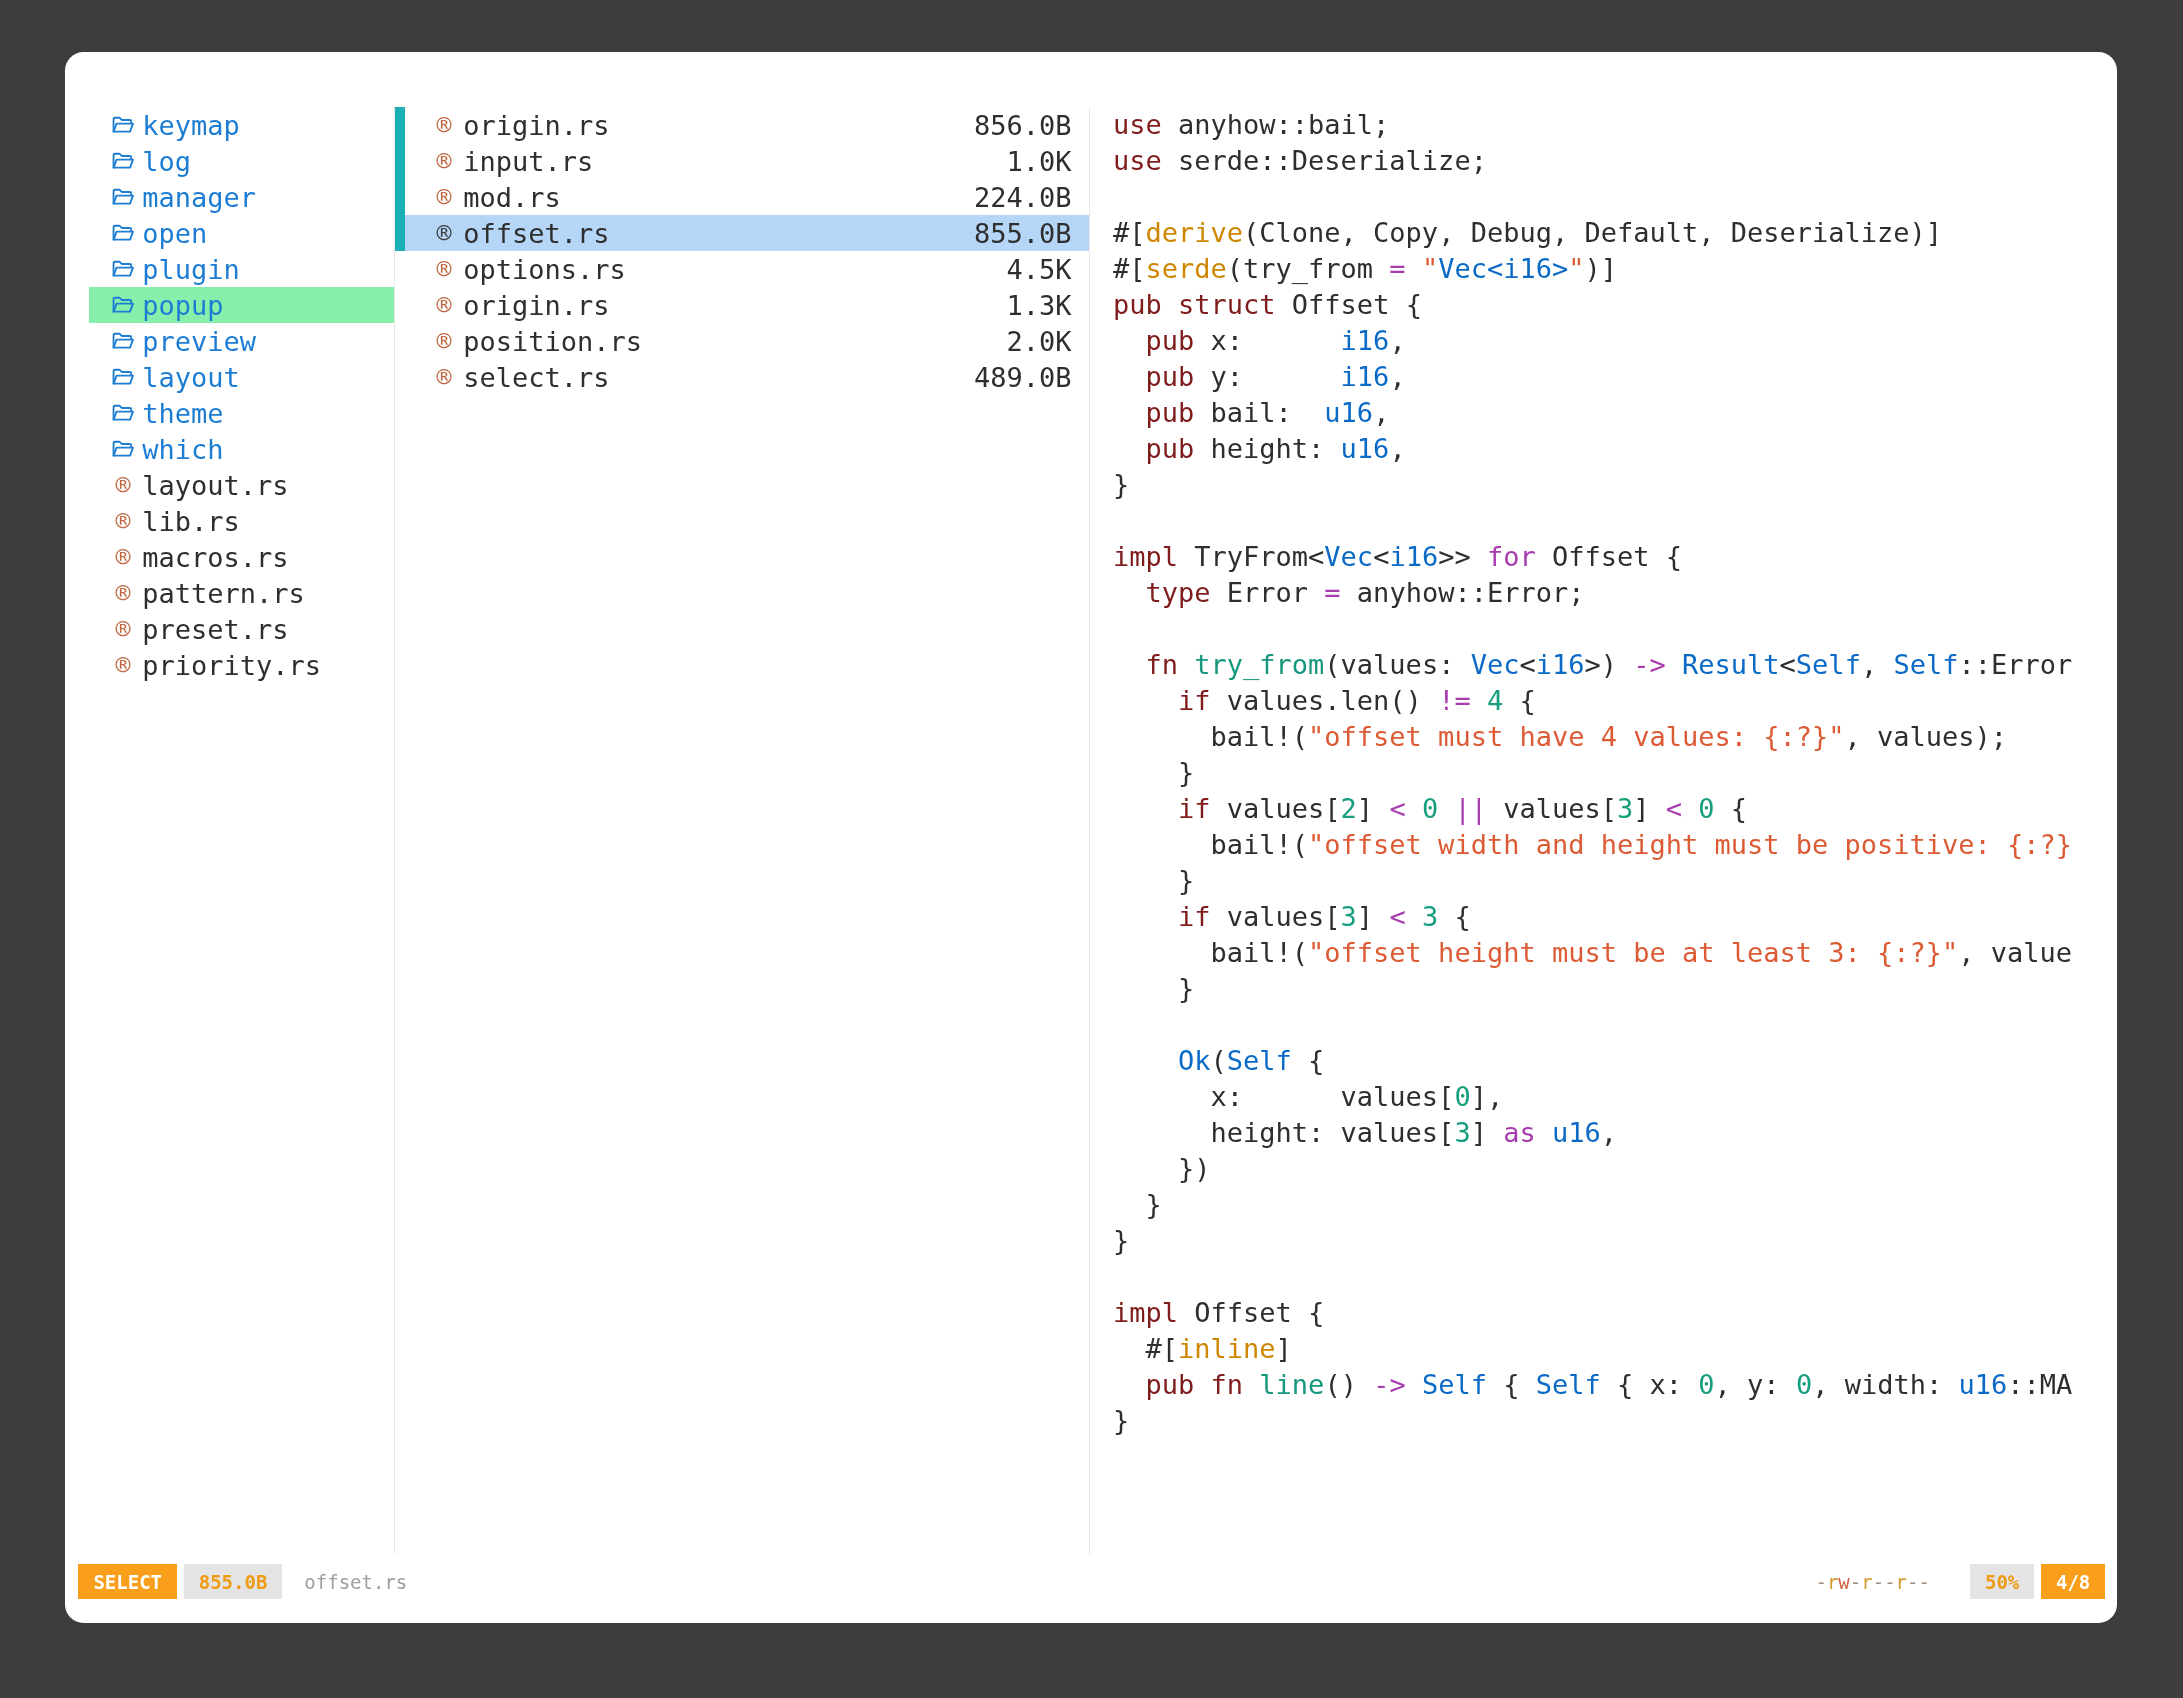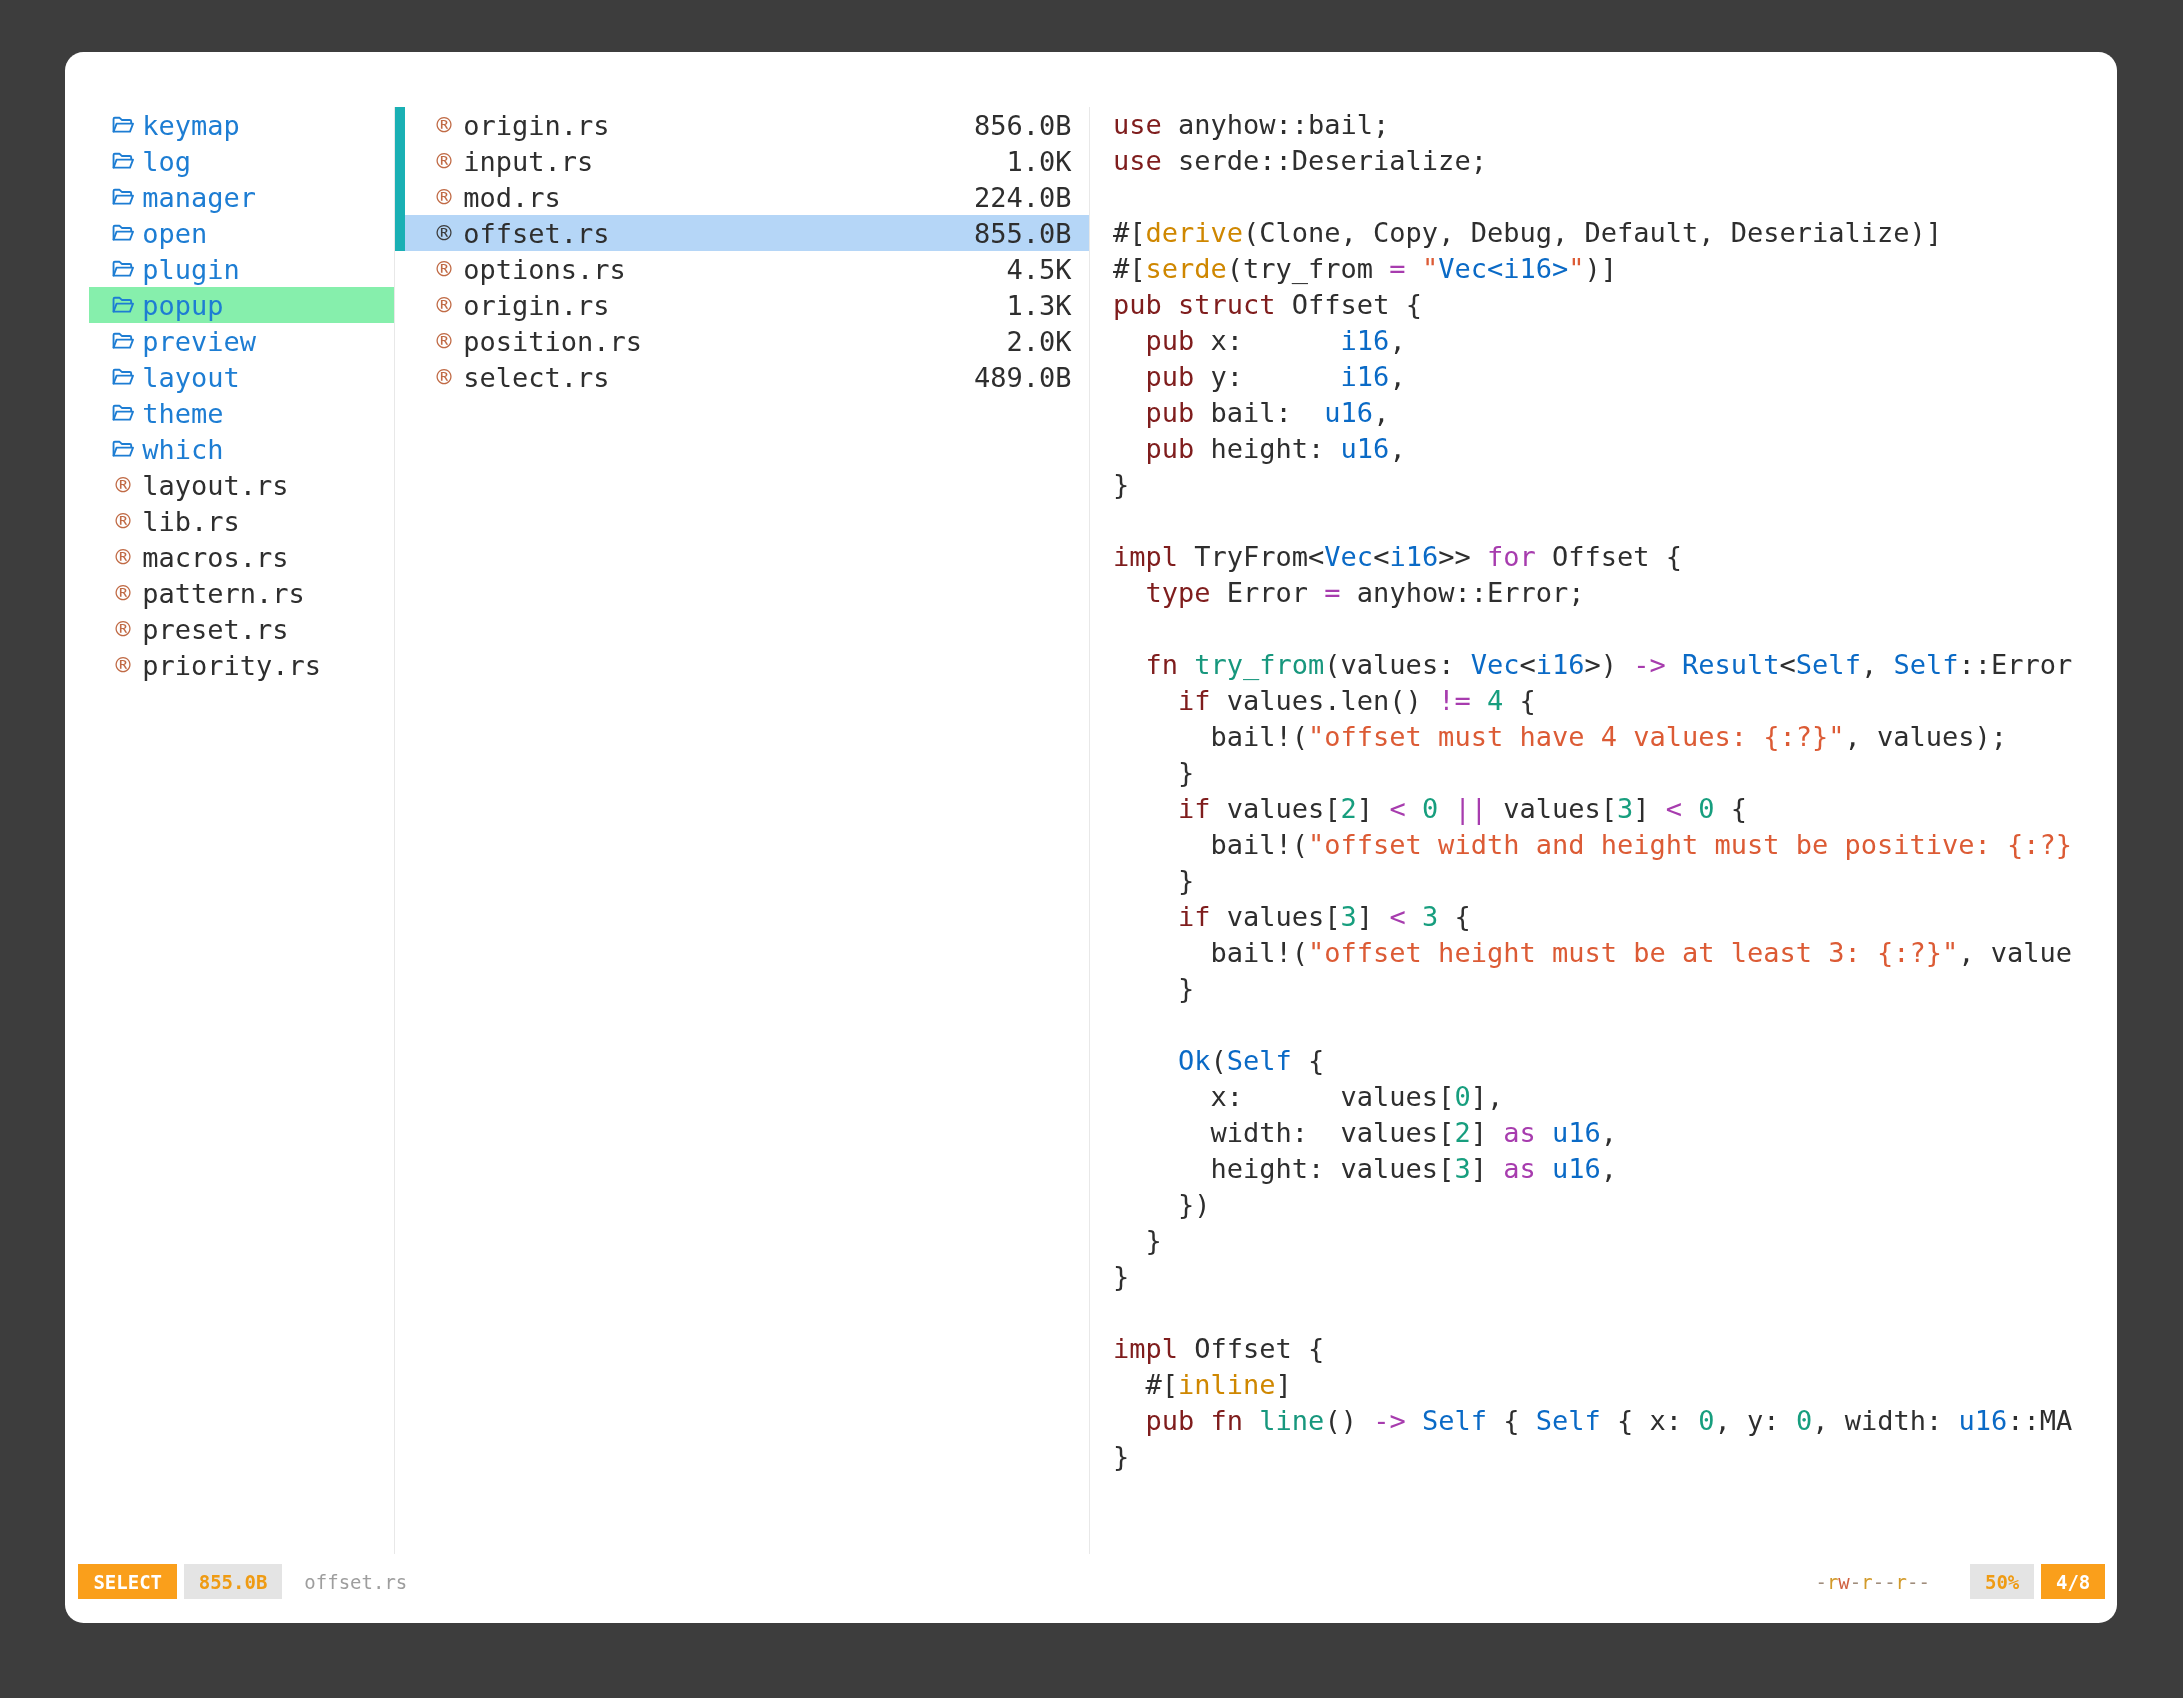--- a/index.html
+++ b/index.html
@@ -143,21 +143,20 @@
           <div class="code-line"><span class="tk-p">    }</span></div>
           <div class="code-line"><span class="tk-p">    </span><span class="tk-kw">if</span><span class="tk-p"> values[</span><span class="tk-num">2</span><span class="tk-p">] </span><span class="tk-op">&lt;</span><span class="tk-p"> </span><span class="tk-num">0</span><span class="tk-p"> </span><span class="tk-op">||</span><span class="tk-p"> values[</span><span class="tk-num">3</span><span class="tk-p">] </span><span class="tk-op">&lt;</span><span class="tk-p"> </span><span class="tk-num">0</span><span class="tk-p"> {</span></div>
           <div class="code-line"><span class="tk-p">      bail!(</span><span class="tk-str">"offset width and height must be positive: {:?}</span></div>
           <div class="code-line"><span class="tk-p">    }</span></div>
           <div class="code-line"><span class="tk-p">    </span><span class="tk-kw">if</span><span class="tk-p"> values[</span><span class="tk-num">3</span><span class="tk-p">] </span><span class="tk-op">&lt;</span><span class="tk-p"> </span><span class="tk-num">3</span><span class="tk-p"> {</span></div>
           <div class="code-line"><span class="tk-p">      bail!(</span><span class="tk-str">"offset height must be at least 3: {:?}"</span><span class="tk-p">, value</span></div>
           <div class="code-line"><span class="tk-p">    }</span></div>
           <div class="code-line"></div>
           <div class="code-line"><span class="tk-p">    </span><span class="tk-ty">Ok</span><span class="tk-p">(</span><span class="tk-ty">Self</span><span class="tk-p"> {</span></div>
           <div class="code-line"><span class="tk-p">      x:      values[</span><span class="tk-num">0</span><span class="tk-p">],</span></div>
-          <div class="code-line"><span class="tk-p">      width:  values[</span><span class="tk-num">2</span><span class="tk-p">] </span><span class="tk-op">as</span><span class="tk-p"> </span><span class="tk-ty">u16</span><span class="tk-p">,</span></div>
           <div class="code-line"><span class="tk-p">      height: values[</span><span class="tk-num">3</span><span class="tk-p">] </span><span class="tk-op">as</span><span class="tk-p"> </span><span class="tk-ty">u16</span><span class="tk-p">,</span></div>
           <div class="code-line"><span class="tk-p">    })</span></div>
           <div class="code-line"><span class="tk-p">  }</span></div>
           <div class="code-line"><span class="tk-p">}</span></div>
           <div class="code-line"></div>
           <div class="code-line"><span class="tk-kw">impl</span><span class="tk-p"> Offset {</span></div>
           <div class="code-line"><span class="tk-p">  #[</span><span class="tk-attr">inline</span><span class="tk-p">]</span></div>
           <div class="code-line"><span class="tk-p">  </span><span class="tk-kw">pub</span><span class="tk-p"> </span><span class="tk-kw">fn</span><span class="tk-p"> </span><span class="tk-fn">line</span><span class="tk-p">() </span><span class="tk-op">-&gt;</span><span class="tk-p"> </span><span class="tk-ty">Self</span><span class="tk-p"> { </span><span class="tk-ty">Self</span><span class="tk-p"> { x: </span><span class="tk-num">0</span><span class="tk-p">, y: </span><span class="tk-num">0</span><span class="tk-p">, width: </span><span class="tk-ty">u16</span><span class="tk-p">::MA</span></div>
           <div class="code-line"><span class="tk-p">}</span></div>
         </div>

